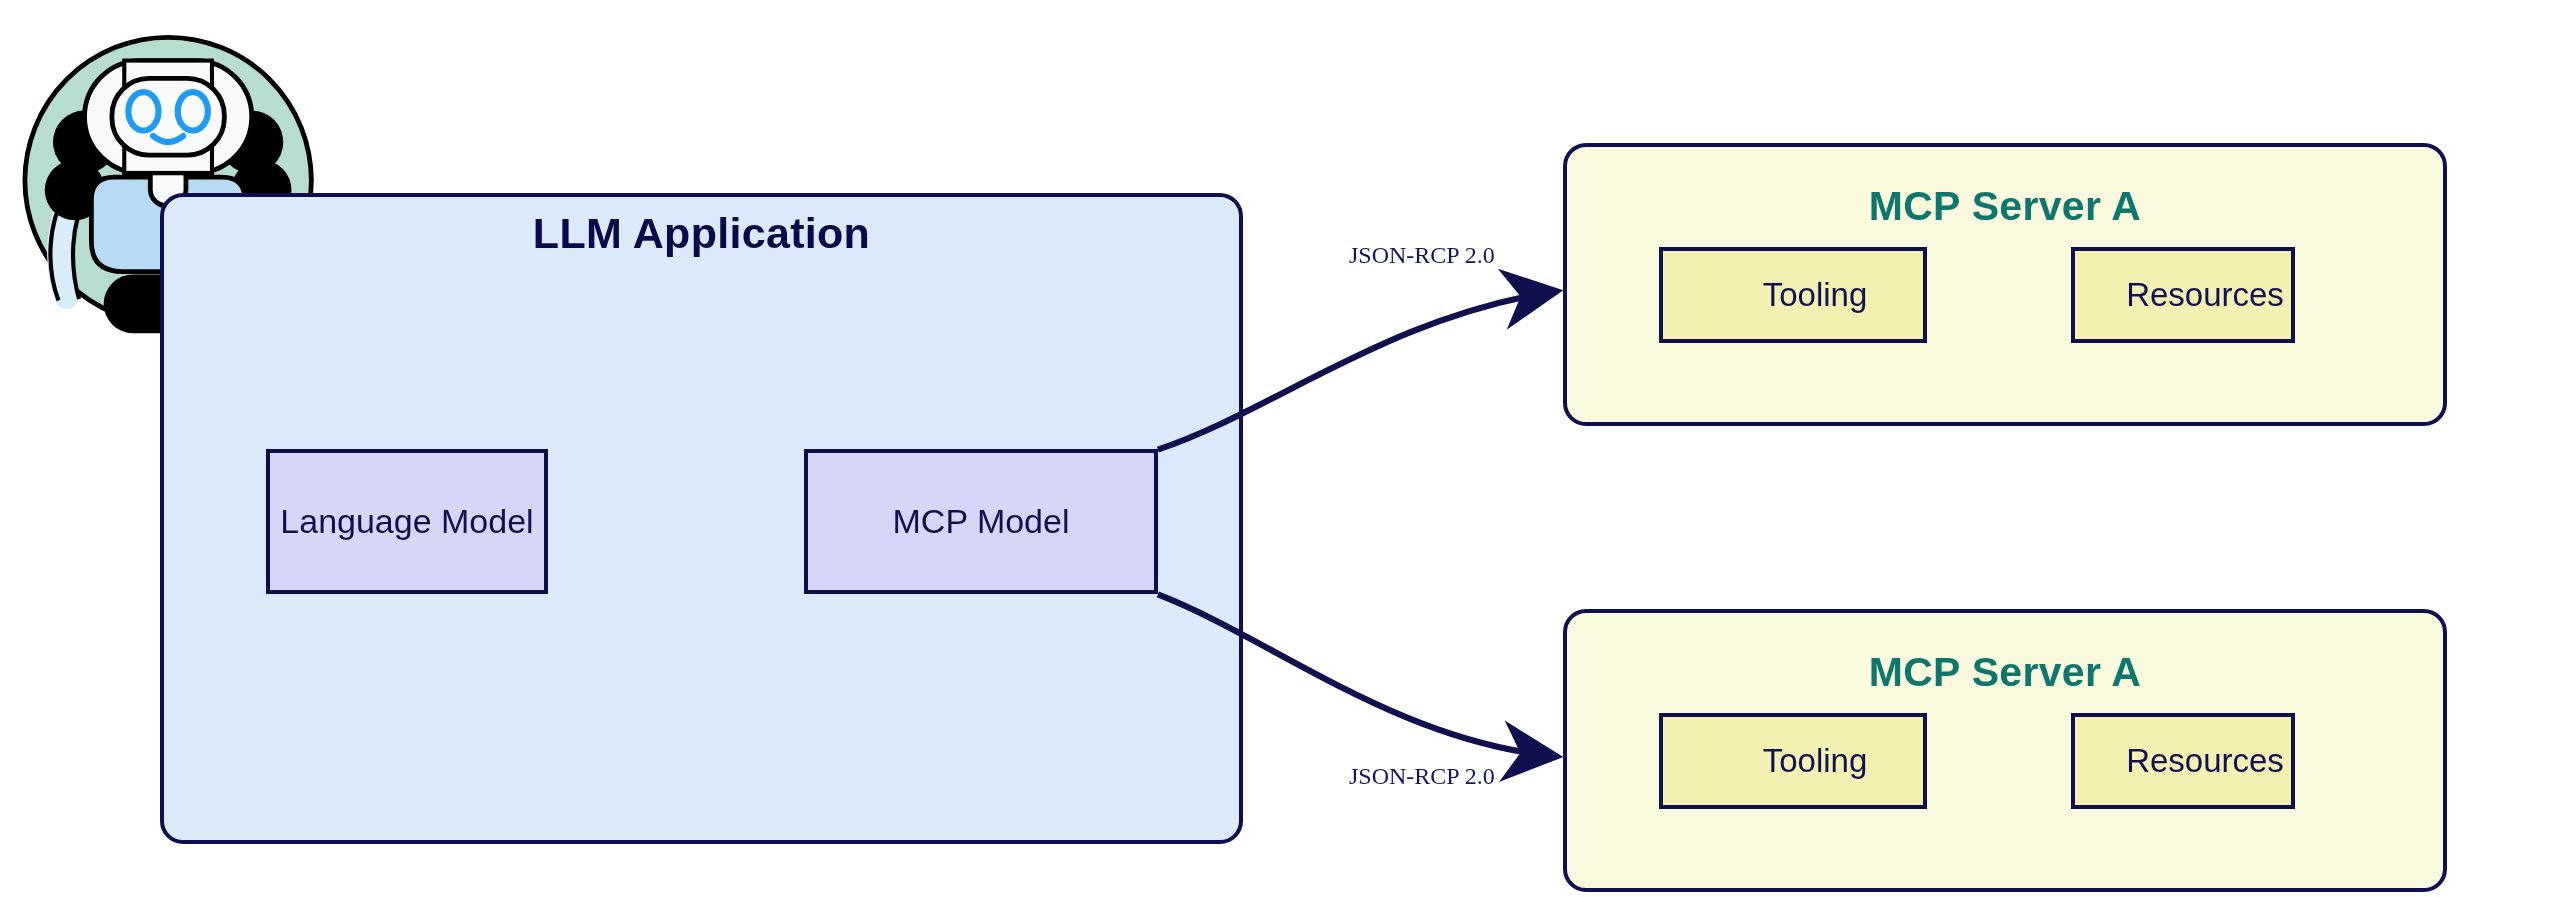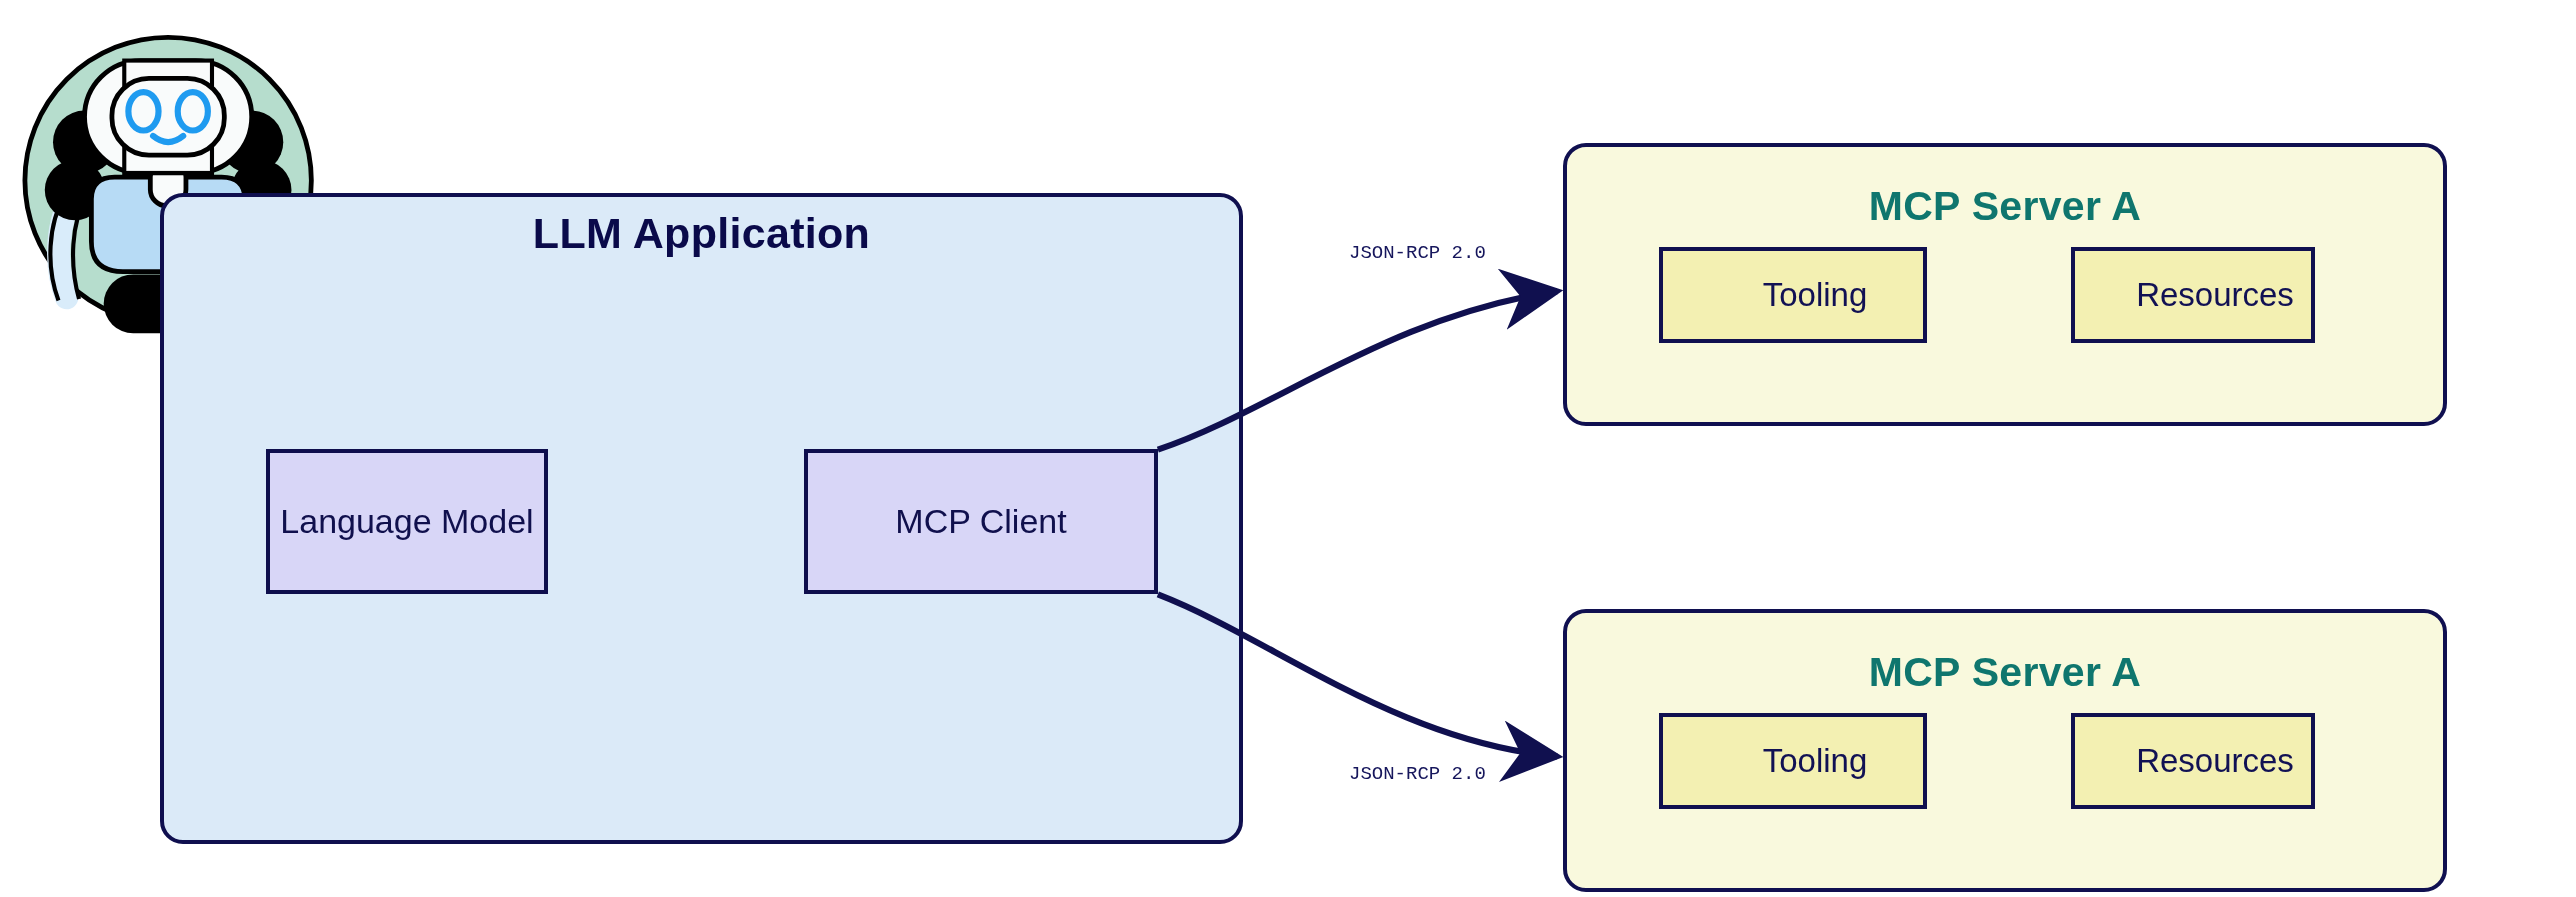--- a/index.html
+++ b/index.html
@@ -43,28 +43,28 @@
   .server-title{
     position:absolute;left:0;top:36px;width:100%;text-align:center;
     font-size:41px;font-weight:bold;color:#0f766e;letter-spacing:0.3px;
   }
   .server-sub{
     position:absolute;background:#f3f0b2;border:4.8px solid #10104f;
     box-sizing:border-box;display:flex;align-items:center;justify-content:center;
     color:#111154;font-size:33px;padding-left:44px;
   }
   .sub-left {left:92px;top:100px;width:268px;height:96px;}
-  .sub-right{left:504px;top:100px;width:244px;height:96px;}
+  .sub-right{left:504px;top:100px;width:224px;height:96px;}
 
   
   .connectors{position:absolute;left:0;top:0;width:2576px;height:898px;
               pointer-events:none;}
   .edge-label{
-    position:absolute;font-size:19px;color:#16165c;white-space:nowrap;
-    font-family:Liberation Mono, monospace;
+    position:absolute;font-size:24px;color:#16165c;white-space:nowrap;
+    font-family:Liberation Serif, serif;
   }
   #label-top{left:1333px;top:242px;}
   #label-bottom{left:1333px;top:763px;}
 </style>
 </head>
 <body>
 
 <div id="stage">
 
   <div class="avatar">
@@ -108,21 +108,21 @@
   </div>
 
   <div class="llm-box"></div>
   <div class="llm-title">LLM Application</div>
 
   <div class="inner-box" id="language-model">
     <span>Language Model</span>
   </div>
 
   <div class="inner-box" id="mcp-client">
-    <span>MCP Client</span>
+    <span>MCP Model</span>
   </div>
 
   <div class="server-card" id="server-top">
     <div class="server-title">MCP Server A</div>
     <div class="server-sub sub-left">
       <span>Tooling</span>
     </div>
     <div class="server-sub sub-right">
       <span>Resources</span>
     </div>

